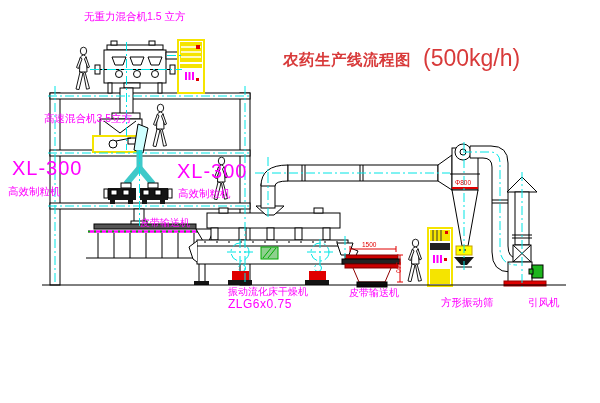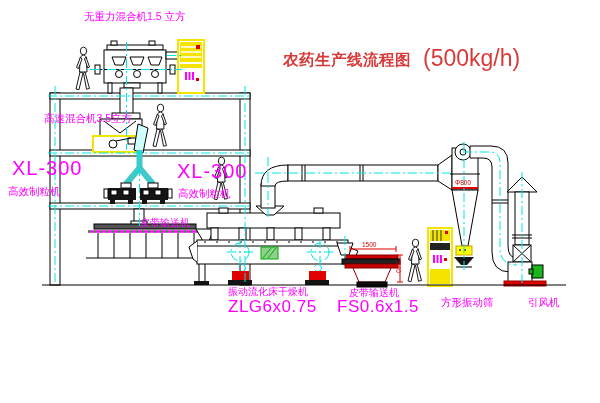--- a/index.html
+++ b/index.html
@@ -16,21 +16,21 @@
   .redf{fill:var(--dimension,#e00000);stroke:none;}
   .rline{stroke:var(--dimension,#e00000);fill:none;stroke-width:1;}
   .mgf{fill:var(--label,#ff00ff);stroke:none;}
   .teal{stroke:#3fc9c9;stroke-width:6;fill:none;}
   .person{stroke:#1a1a1a;fill:#fff;stroke-width:1;}
   
   .lbl{position:absolute;color:var(--label,#ff00ff);white-space:nowrap;line-height:1;}
   .lbl-sm{font-size:10.5px;}
   .lbl-xs{font-size:10px;}
   .lbl-lg{font-size:20px;letter-spacing:1px;}
-  .lbl-model{font-size:17px;letter-spacing:.5px;}
+  .lbl-model{font-size:12px;letter-spacing:.5px;}
   .dim{position:absolute;color:var(--dimension,#e00000);font-size:6.5px;line-height:1;white-space:nowrap;}
   .dim-v{writing-mode:vertical-rl;}
   .title{position:absolute;left:283px;top:45px;color:var(--title,#d83a3a);display:flex;align-items:flex-start;white-space:nowrap;}
   .title .t-cn{font-size:15.5px;font-weight:bold;padding-top:5px;letter-spacing:.5px;}
   .title .t-cap{font-size:23px;font-weight:400;margin-left:12px;}
 </style>
 </head>
 <body>
 
 <div class="canvas">
@@ -294,21 +294,20 @@
   <div class="lbl lbl-sm" style="left:84px;top:11px">无重力混合机1.5 立方</div>
   <div class="lbl lbl-sm" style="left:44px;top:113px">高速混合机3.5立方</div>
   <div class="lbl lbl-lg" style="left:12px;top:158px">XL-300</div>
   <div class="lbl lbl-sm" style="left:8px;top:186px">高效制粒机</div>
   <div class="lbl lbl-lg" style="left:177px;top:161px">XL-300</div>
   <div class="lbl lbl-sm" style="left:178px;top:188px">高效制粒机</div>
   <div class="lbl lbl-xs" style="left:140px;top:218px">皮带输送机</div>
   <div class="lbl lbl-xs" style="left:228px;top:287px">振动流化床干燥机</div>
   <div class="lbl lbl-model" style="left:228px;top:298px">ZLG6x0.75</div>
   <div class="lbl lbl-xs" style="left:349px;top:288px">皮带输送机</div>
-  <div class="lbl lbl-model" style="left:337px;top:298px">FS0.6x1.5</div>
   <div class="lbl lbl-sm" style="left:441px;top:297px">方形振动筛</div>
   <div class="lbl lbl-sm" style="left:528px;top:297px">引风机</div>
 
   <div class="dim" style="left:455px;top:180px">Φ800</div>
   <div class="dim" style="left:362px;top:242px">1500</div>
   <div class="dim dim-v" style="left:394px;top:262px">540</div>
 
 </div>
 
 </body></html>

